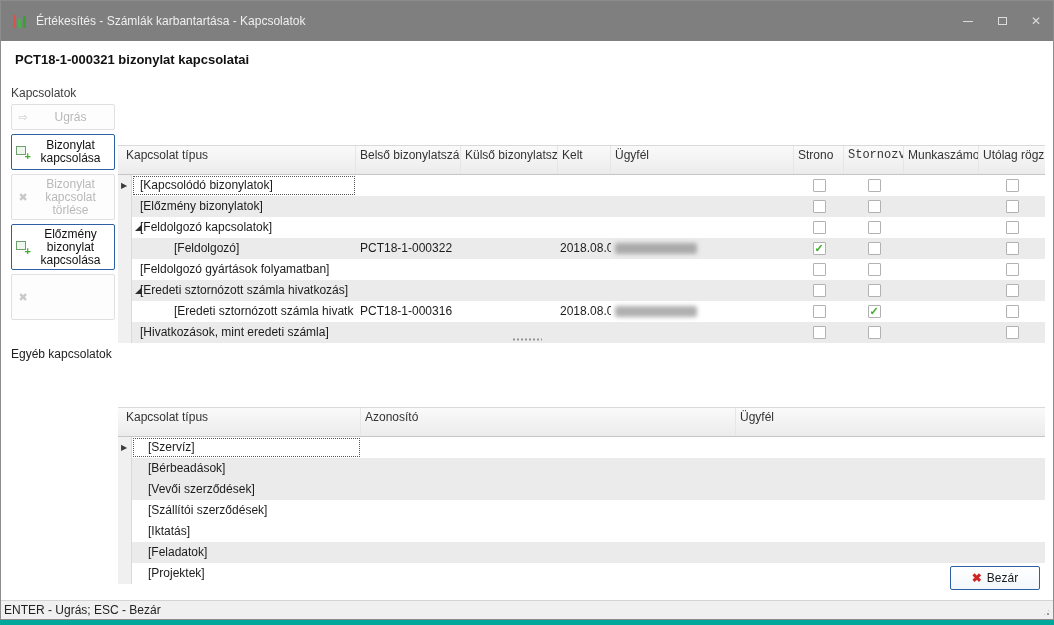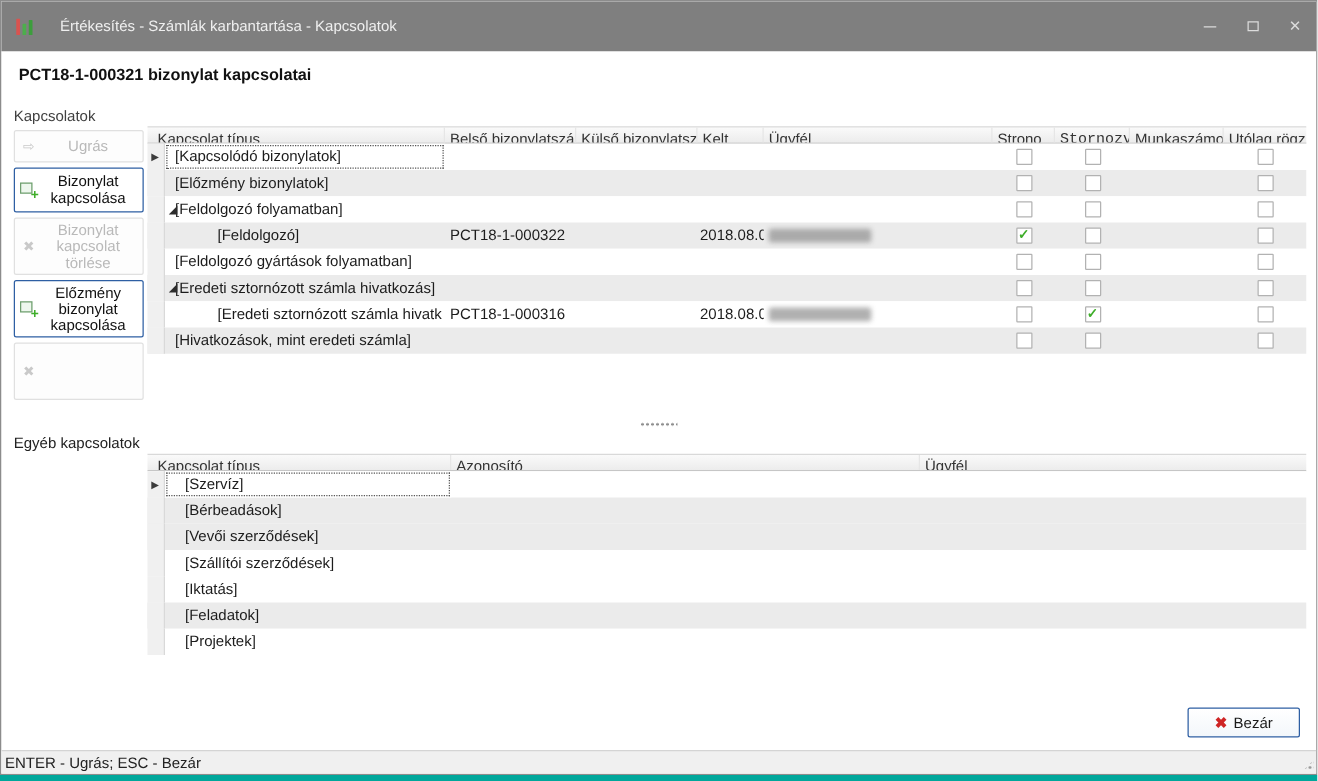--- a/index.html
+++ b/index.html
@@ -9,21 +9,21 @@
     background:#fff;overflow:hidden;
   }
   .window{position:absolute;left:0;top:0;width:1052px;height:618px;border:1px solid #8c8c8c;background:#fff;overflow:hidden;}
   
   .titlebar{position:absolute;left:0;top:0;right:0;height:40px;background:var(--titlebar,#7f7f7f);display:flex;align-items:center;}
   .app-icon{margin-left:12px;display:flex;align-items:flex-end;gap:2px;height:14px;}
   .app-icon .bar{width:3px;border-radius:0.5px;}
   .bar.b1{height:13px;background:#d9534f;}
   .bar.b2{height:9px;background:#4cae4c;}
   .bar.b3{height:12px;background:#3c9e3c;}
-  .title-text{color:#efefef;margin-left:22px;font-size:12px;white-space:nowrap;}
+  .title-text{color:#efefef;margin-left:10px;font-size:12px;white-space:nowrap;}
   .win-controls{margin-left:auto;display:flex;height:100%;}
   .win-btn{width:34px;display:flex;align-items:center;justify-content:center;color:#dcdcdc;font-size:12px;}
   .min-glyph{width:10px;height:1px;background:#dcdcdc;}
   .max-glyph{width:9px;height:8px;border:1px solid #dcdcdc;box-sizing:border-box;}
   
   .heading{position:absolute;left:14px;top:51px;font-weight:bold;font-size:13px;color:#111;}
   .lbl-kapcsolatok{position:absolute;left:10px;top:85px;color:#404040;}
   .lbl-egyeb{position:absolute;left:10px;top:346px;color:#222;}
   
   .sidebar{position:absolute;left:10px;top:103px;width:104px;}
@@ -34,21 +34,21 @@
   .h26{height:26px;} .h36{height:36px;} .h46{height:46px;}
   .bicon{position:relative;width:16px;height:14px;flex:0 0 16px;}
   .bicon .doc{position:absolute;left:1px;top:1px;width:10px;height:9px;border:1px solid #6f9f6f;background:#eef7ee;box-sizing:border-box;}
   .bicon .plus{position:absolute;right:0px;bottom:-3px;color:var(--check,#2e9e2e);font-weight:bold;font-size:11px;line-height:11px;}
   .glyph-icon{width:16px;flex:0 0 16px;text-align:center;font-size:11px;}
   .sbtn.disabled .glyph-icon{color:#c9c9c9;}
   
   .grid{position:absolute;left:117px;width:927px;background:#fff;}
   #main-grid{top:100px;}
   #other-grid{top:362px;}
-  .ghead{display:flex;height:14px;background:linear-gradient(#fafafa,#ececec);border-top:1px solid #d9d9d9;border-bottom:1px solid #c6c6c6;box-sizing:border-box;}
+  .ghead{display:flex;height:30px;background:linear-gradient(#fafafa,#ececec);border-top:1px solid #d9d9d9;border-bottom:1px solid #c6c6c6;box-sizing:border-box;margin-top:44px;}
   .hc{box-sizing:border-box;padding:2px 0 0 4px;color:#333;white-space:nowrap;overflow:hidden;border-right:1px solid #e6e6e6;font-size:12px;}
   .hc:last-child{border-right:none;}
   .h-tipus{width:238px;padding-left:8px;} .h-belso{width:105px;} .h-kulso{width:97px;} .h-kelt{width:53px;}
   .h-ugyfel{width:183px;} .h-strono{width:50px;} .h-stornozva{width:60px;font-family:Liberation Mono, monospace;} .h-munka{width:75px;} .h-utolag{width:66px;}
   .h2-tipus{width:243px;padding-left:8px;} .h2-azon{width:375px;} .h2-ugyfel{width:309px;}
   .grow{display:flex;height:21px;background:#fff;}
   .grow.alt{background:var(--rowalt,#ebebeb);}
   .grow.focused{background:#fff;}
   .gc{box-sizing:border-box;white-space:nowrap;overflow:hidden;line-height:21px;font-size:12px;color:#1c1c1c;}
   .ind{width:14px;background:#f0f0f0;border-right:1px solid #d9d9d9;position:relative;flex:0 0 14px;}
@@ -181,21 +181,21 @@
           <div class="gc cb c-stornozva">
             <span class="checkbox"></span>
           </div>
           <div class="gc c-munka"></div>
           <div class="gc cb c-utolag">
             <span class="checkbox"></span>
           </div>
         </div>
         <div class="grow">
           <div class="gc ind"></div>
-          <div class="gc c-tipus"><span class="expander">◢</span><span>[Feldolgozó folyamatban]</span></div>
+          <div class="gc c-tipus"><span class="expander">◢</span><span>[Feldolgozó kapcsolatok]</span></div>
           <div class="gc c-belso"></div>
           <div class="gc c-kulso"></div>
           <div class="gc c-kelt"></div>
           <div class="gc c-ugyfel"></div>
           <div class="gc cb c-strono">
             <span class="checkbox"></span>
           </div>
           <div class="gc cb c-stornozva">
             <span class="checkbox"></span>
           </div>

